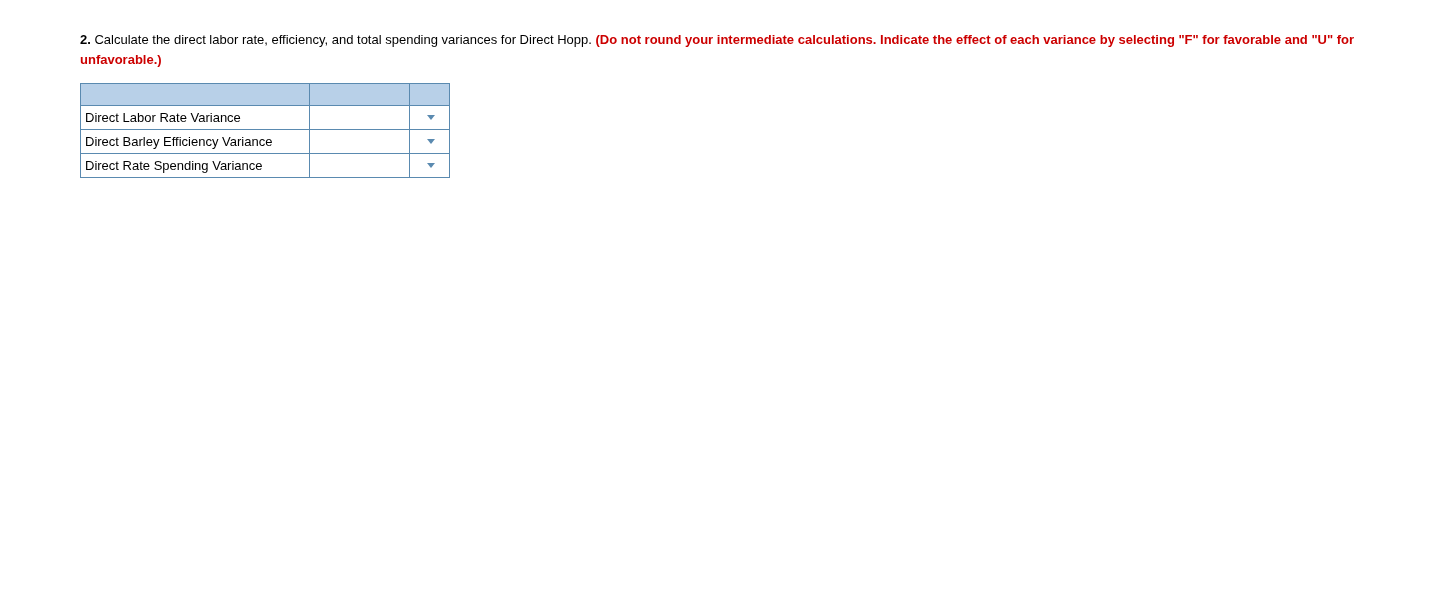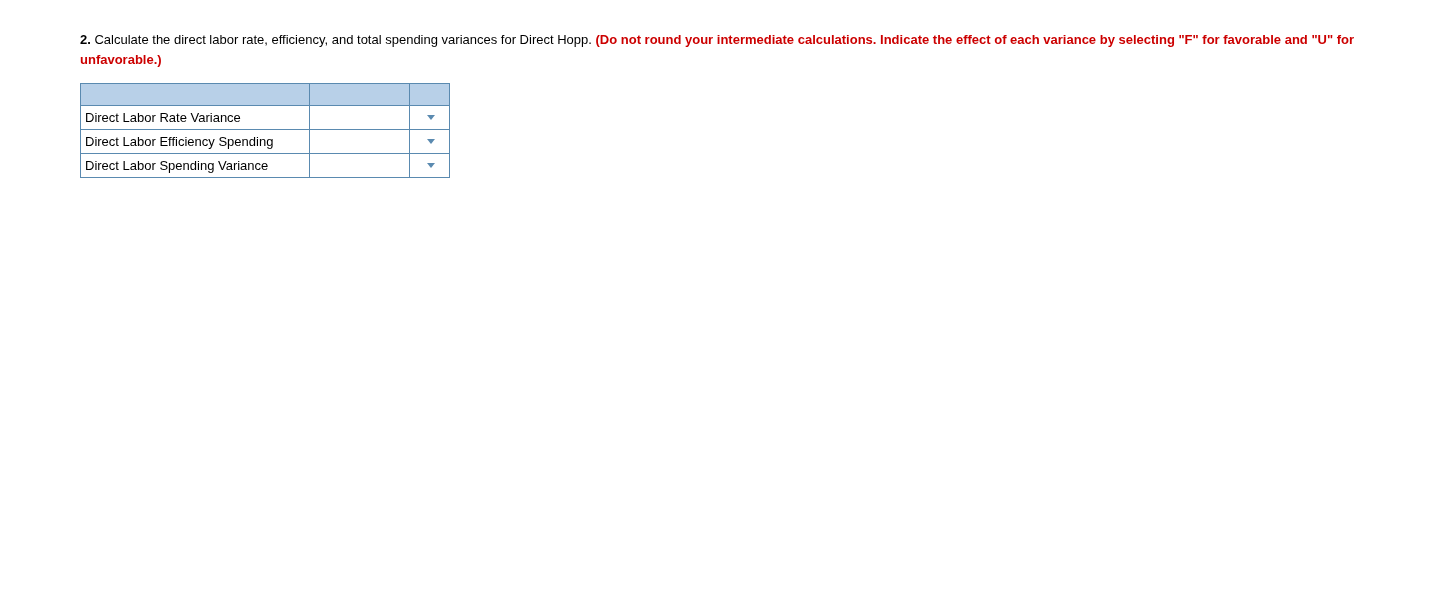--- a/index.html
+++ b/index.html
@@ -141,32 +141,32 @@
         <td class="value-cell">
           <input type="text" class="value-input" value="" style="">
         </td>
         <td class="select-cell">
           <div class="select-indicator">
             <span class="dropdown-arrow"></span>
           </div>
         </td>
       </tr>
       <tr>
-        <td class="label-cell">Direct Labor Efficiency Spending</td>
+        <td class="label-cell">Direct Barley Efficiency Variance</td>
         <td class="value-cell">
           <input type="text" class="value-input" value="" style="">
         </td>
         <td class="select-cell">
           <div class="select-indicator">
             <span class="dropdown-arrow"></span>
           </div>
         </td>
       </tr>
       <tr>
-        <td class="label-cell">Direct Labor Spending Variance</td>
+        <td class="label-cell">Direct Rate Spending Variance</td>
         <td class="value-cell">
           <input type="text" class="value-input" value="" style="">
         </td>
         <td class="select-cell">
           <div class="select-indicator">
             <span class="dropdown-arrow"></span>
           </div>
         </td>
       </tr>
     </tbody>

